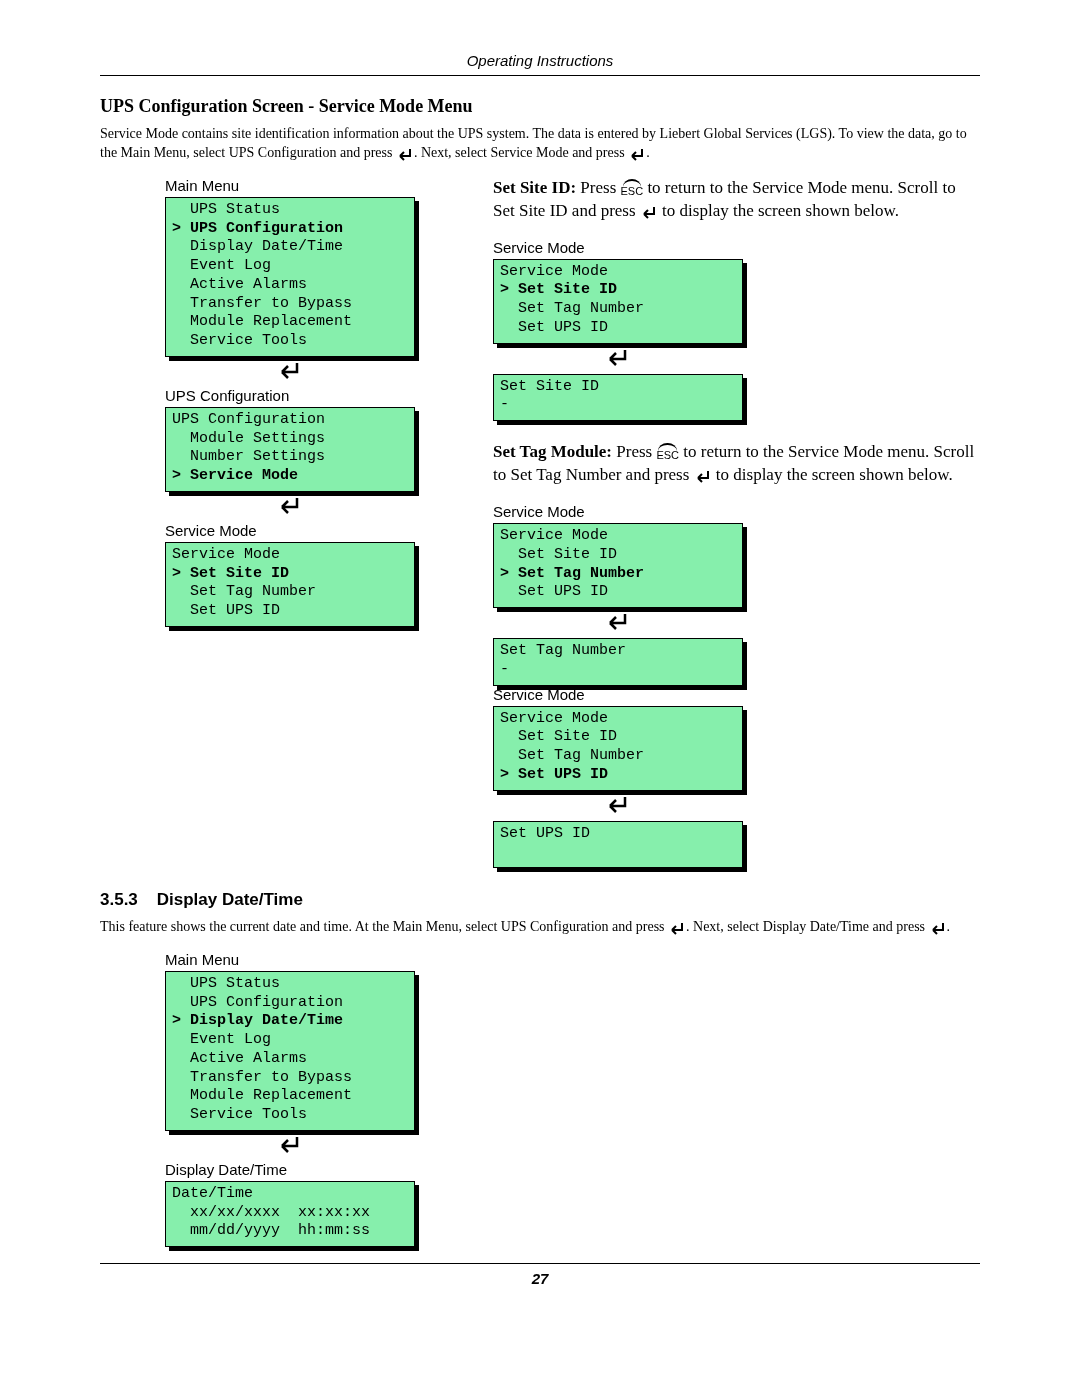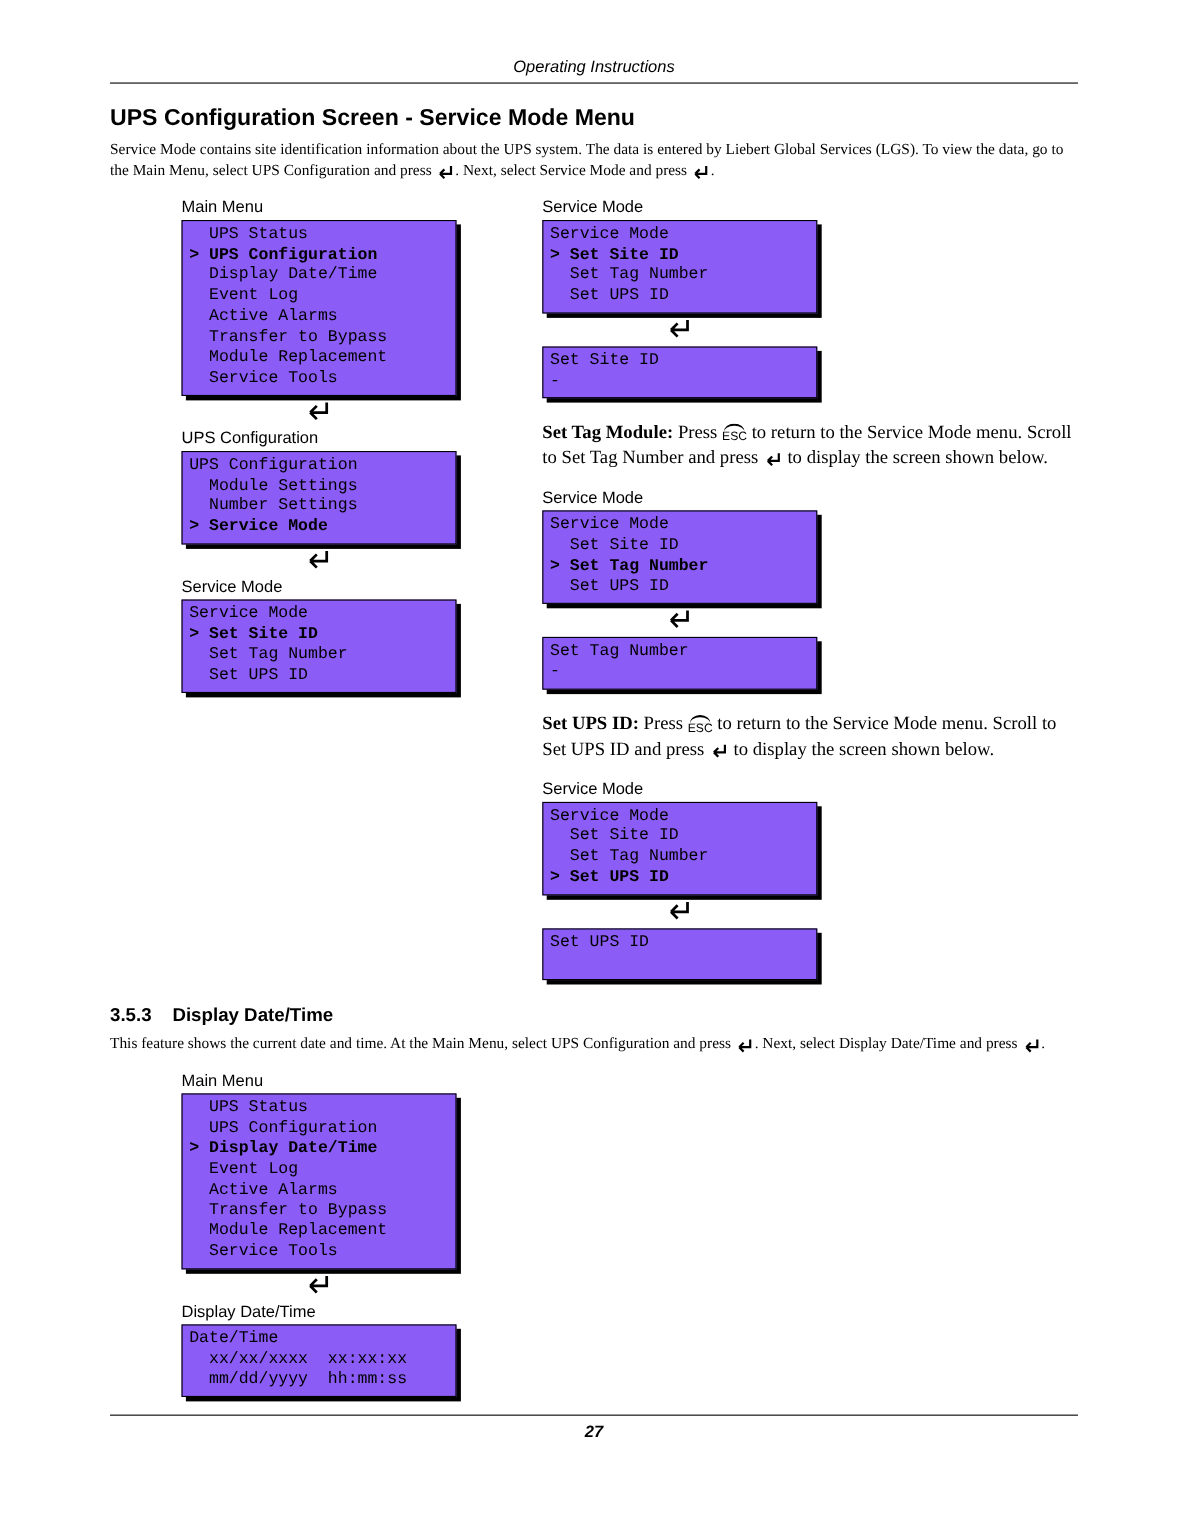--- a/index.html
+++ b/index.html
@@ -28,23 +28,23 @@
     border: none;
     border-top: 1.5px solid #000;
     margin: 0 0 20px 0;
   }
   hr.rule-bottom {
     border: none;
     border-top: 1.5px solid #000;
     margin: 16px 0 6px 0;
   }
   h2.subhead {
-    font-family: Liberation Sans, sans-serif;
+    font-family: Liberation Serif, serif;
     font-weight: bold;
-    font-size: 21px;
+    font-size: 18px;
     margin: 0 0 8px 0;
   }
   h2.sect {
     font-family: Arial, Helvetica, sans-serif;
     font-weight: bold;
     font-size: 17px;
     margin: 22px 0 8px 0;
   }
   .sect-num {
     display: inline-block;
@@ -85,21 +85,21 @@
   }
   .menu-box {
     border: 1.5px solid #000;
     box-shadow: 4px 4px 0 #000;
     width: 250px;
     box-sizing: border-box;
     padding: 3px 6px 5px 6px;
     font-family: "Courier New", Courier, monospace;
     font-size: 15px;
     line-height: 1.25;
-    background: #8b5cf6;
+    background: #86efac;
     white-space: pre;
   }
   .menu-box .row { display:block; }
   .menu-box .bold { font-weight: bold; }
   .big-enter {
     text-align: center;
     width: 250px;
     margin: 4px 0 2px 0;
     font-size: 22px;
     line-height: 1;
@@ -152,20 +152,25 @@
       <div class="big-enter"><svg width="26" height="20" viewBox="0 0 26 20">
             <path d="M20 2 L20 11 L5 11 M5 11 L11 5 M5 11 L11 17" fill="none" stroke="#000" stroke-width="2.5"></path>
           </svg></div>
 
       <div class="box-label">Service Mode</div>
       <div class="menu-box"><span class="row">Service Mode</span><span class="row bold">&gt; Set Site ID</span><span class="row">  Set Tag Number</span><span class="row">  Set UPS ID</span></div>
     </div>
 
     <div class="right-col">
 
+      <div class="right-block">
+        <b>Set Site ID: </b><span>Press </span><span class="esc">ESC</span><span> to return to the Service Mode menu. Scroll to Set Site ID and press </span><span class="enter-icon"><svg width="18" height="14" viewBox="0 0 18 14">
+              <path d="M14 1 L14 8 L4 8 M4 8 L8 4 M4 8 L8 12" fill="none" stroke="#000" stroke-width="2"></path>
+            </svg></span><span> to display the screen shown below.</span>
+      </div>
       <div class="right-menu-wrap">
         <div class="box-label">Service Mode</div>
         <div class="menu-box"><span class="row">Service Mode</span><span class="row bold">&gt; Set Site ID</span><span class="row">  Set Tag Number</span><span class="row">  Set UPS ID</span></div>
         <div class="big-enter"><svg width="26" height="20" viewBox="0 0 26 20">
               <path d="M20 2 L20 11 L5 11 M5 11 L11 5 M5 11 L11 17" fill="none" stroke="#000" stroke-width="2.5"></path>
             </svg></div>
         <div class="menu-box"><span class="row">Set Site ID</span><span class="row">-</span></div>
       </div>
 
       <div class="right-block" style="margin-top:20px;">
@@ -175,25 +180,20 @@
       </div>
       <div class="right-menu-wrap">
         <div class="box-label">Service Mode</div>
         <div class="menu-box"><span class="row">Service Mode</span><span class="row">  Set Site ID</span><span class="row bold">&gt; Set Tag Number</span><span class="row">  Set UPS ID</span></div>
         <div class="big-enter"><svg width="26" height="20" viewBox="0 0 26 20">
               <path d="M20 2 L20 11 L5 11 M5 11 L11 5 M5 11 L11 17" fill="none" stroke="#000" stroke-width="2.5"></path>
             </svg></div>
         <div class="menu-box"><span class="row">Set Tag Number</span><span class="row">-</span></div>
       </div>
 
-      <div class="right-block" style="margin-top:20px;">
-        <b>Set UPS ID: </b><span>Press </span><span class="esc">ESC</span><span> to return to the Service Mode menu. Scroll to Set UPS ID and press </span><span class="enter-icon"><svg width="18" height="14" viewBox="0 0 18 14">
-              <path d="M14 1 L14 8 L4 8 M4 8 L8 4 M4 8 L8 12" fill="none" stroke="#000" stroke-width="2"></path>
-            </svg></span><span> to display the screen shown below.</span>
-      </div>
       <div class="right-menu-wrap">
         <div class="box-label">Service Mode</div>
         <div class="menu-box"><span class="row">Service Mode</span><span class="row">  Set Site ID</span><span class="row">  Set Tag Number</span><span class="row bold">&gt; Set UPS ID</span></div>
         <div class="big-enter"><svg width="26" height="20" viewBox="0 0 26 20">
               <path d="M20 2 L20 11 L5 11 M5 11 L11 5 M5 11 L11 17" fill="none" stroke="#000" stroke-width="2.5"></path>
             </svg></div>
         <div class="menu-box"><span class="row">Set UPS ID</span><span class="row"> </span></div>
       </div>
 
     </div>

